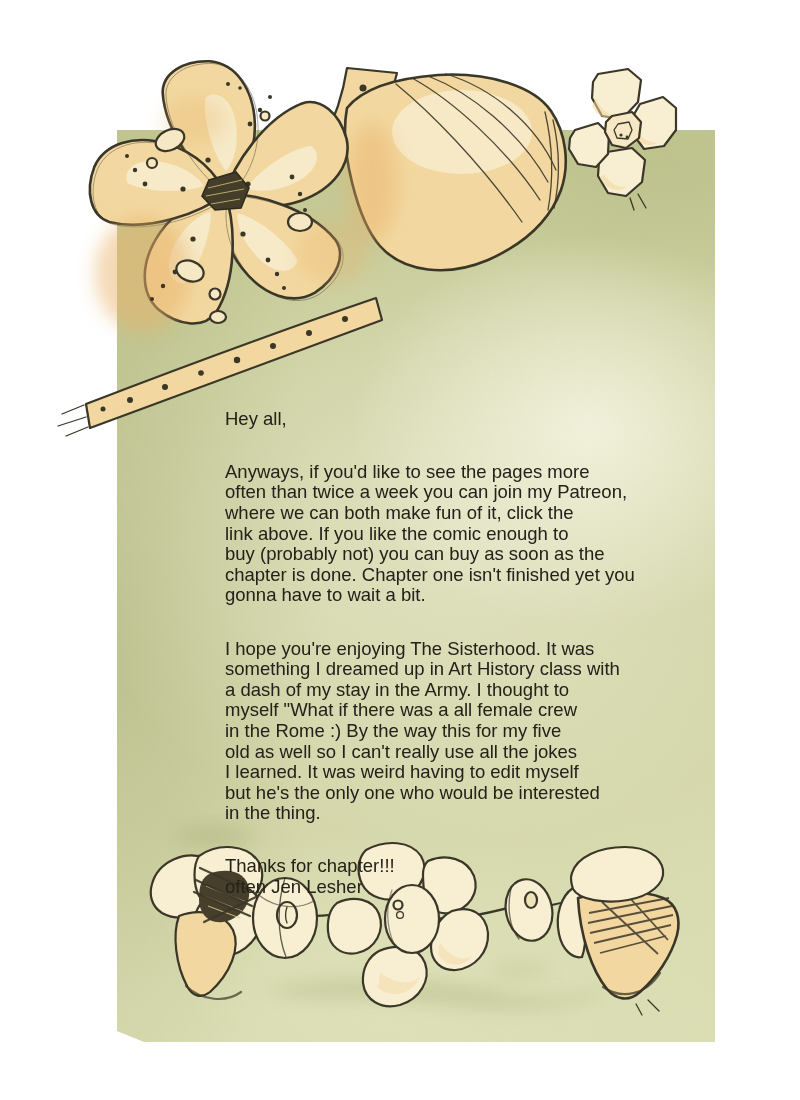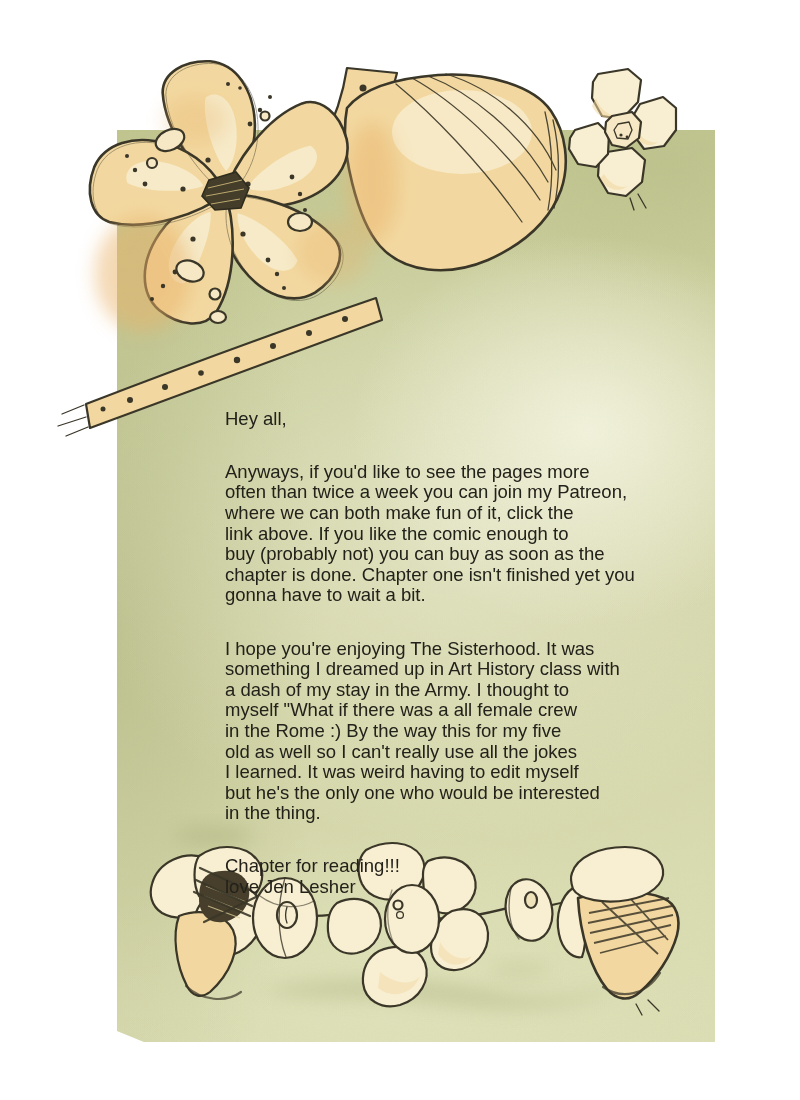--- a/index.html
+++ b/index.html
@@ -276,16 +276,16 @@
 gonna have to wait a bit.</p>
     <p>I hope you're enjoying The Sisterhood. It was
 something I dreamed up in Art History class with
 a dash of my stay in the Army. I thought to
 myself "What if there was a all female crew
 in the Rome :) By the way this for my five
 old as well so I can't really use all the jokes
 I learned. It was weird having to edit myself
 but he's the only one who would be interested
 in the thing.</p>
-    <p><span>Chapter for reading!!!</span><br><span>love Jen Lesher</span></p>
+    <p><span>Thanks for chapter!!!</span><br><span>often Jen Lesher</span></p>
   </div>
 
 </div>
 
 </body></html>

